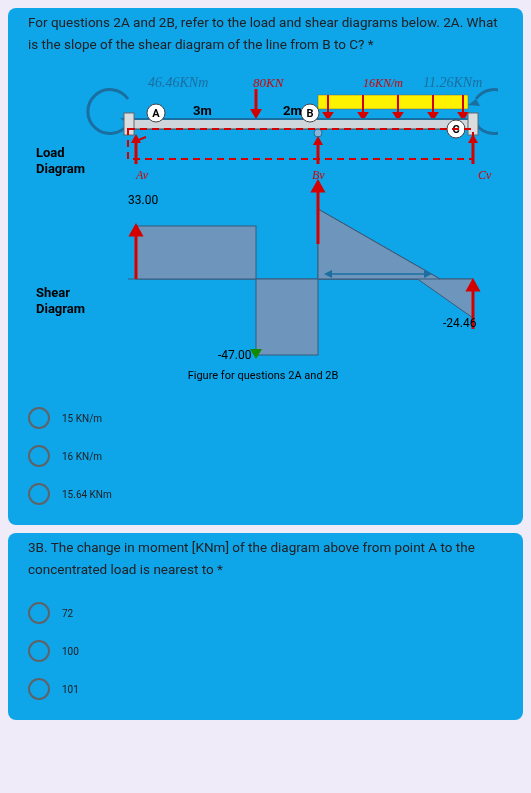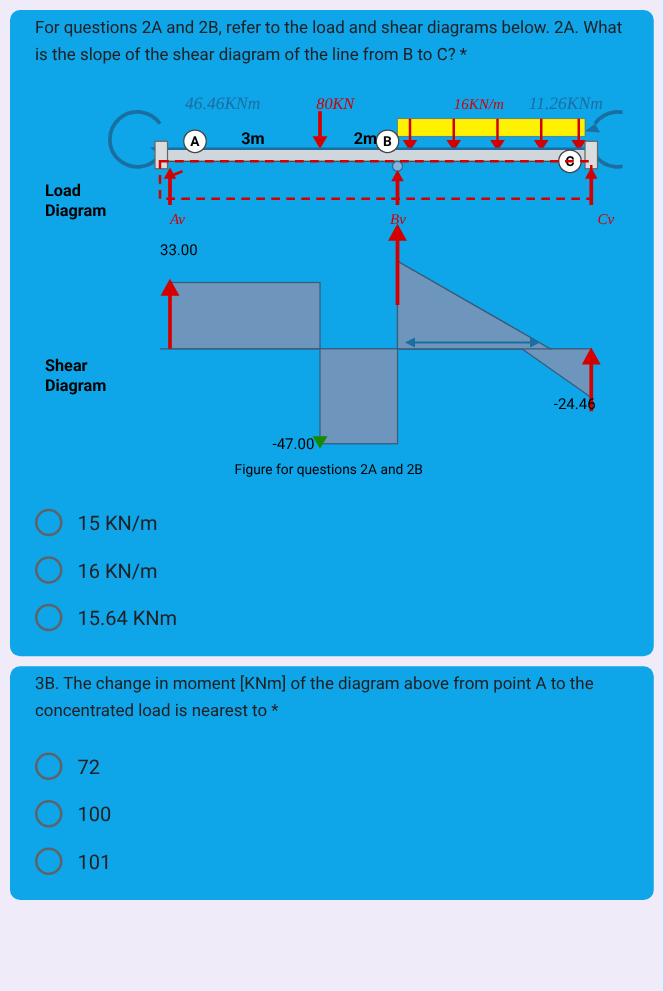--- a/index.html
+++ b/index.html
@@ -43,21 +43,21 @@
     cursor: pointer;
   }
   .radio {
     width: 18px;
     height: 18px;
     border: 2px solid #5f6368;
     border-radius: 50%;
     flex: 0 0 auto;
   }
   .opt-label {
-    font-size: 16px;
+    font-size: 10px;
   }
 </style>
 </head>
 <body>
 
 <div class="card">
   <div class="qtext">For questions 2A and 2B, refer to the load and shear diagrams below. 2A. What is the slope of the shear diagram of the line from B to C? *</div>
 
   <div class="figure-wrap">
     <svg class="figure" viewBox="0 0 470 320">

